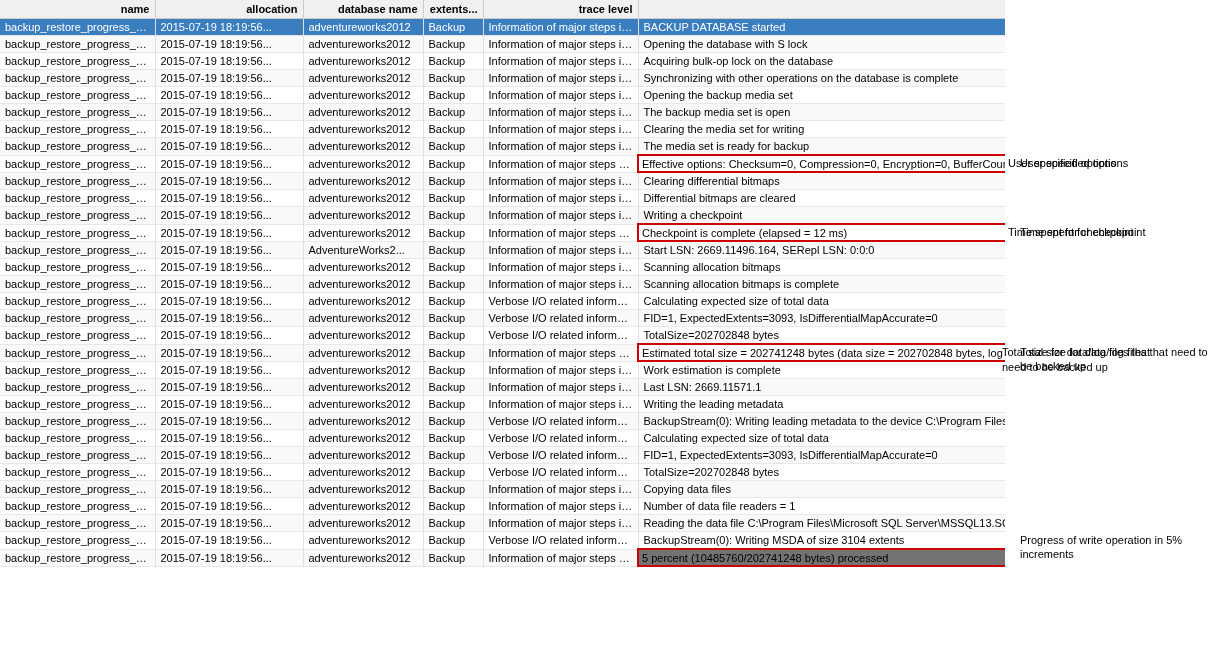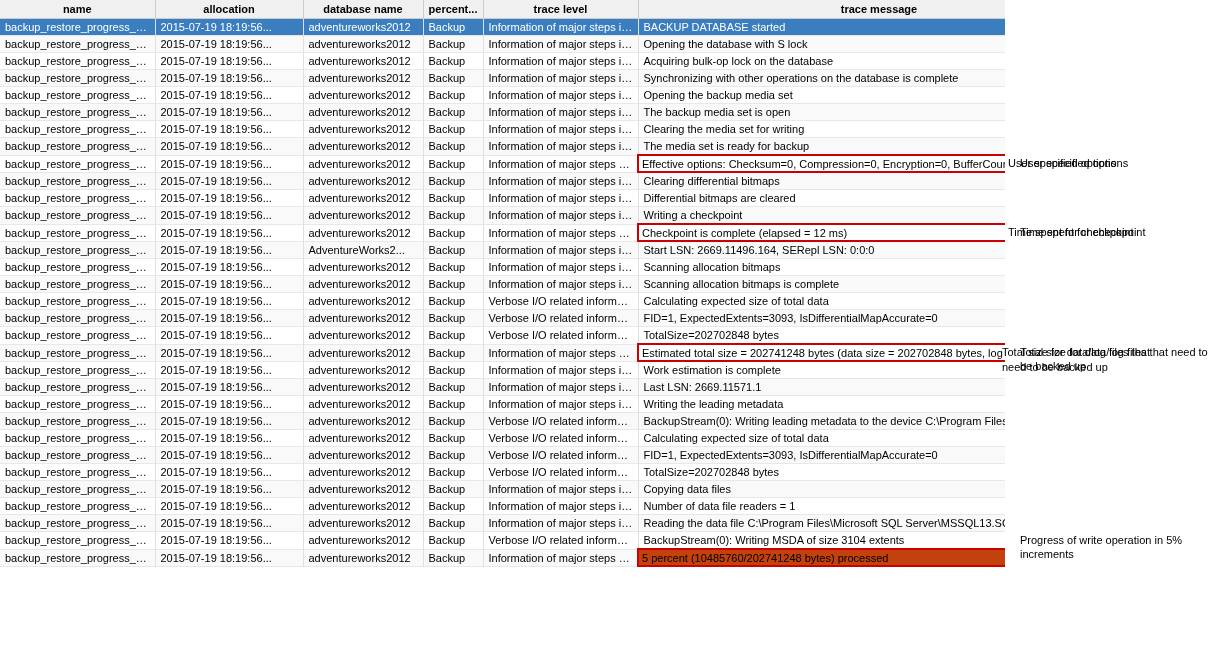--- a/index.html
+++ b/index.html
@@ -19,21 +19,21 @@
       border-collapse: collapse;
       width: 100%;
       table-layout: fixed;
     }
     thead tr {
       background: #f0f0f0;
       border-bottom: 1px solid #ccc;
     }
     thead th {
       padding: 3px 5px;
-      text-align: center;
+      text-align: right;
       font-weight: bold;
       font-size: 11px;
       border-right: 1px solid #ccc;
       overflow: hidden;
       white-space: nowrap;
       text-overflow: ellipsis;
     }
     tbody tr {
       border-bottom: 1px solid #e8e8e8;
     }
@@ -72,21 +72,21 @@
 <body>
 
 <div class="page-wrapper" id="page-wrapper" style="position: relative;">
   <div class="table-container">
     <table id="main-table">
       <thead>
         <tr id="header-row">
         <th class="col-name">name</th>
             <th class="col-timestamp">allocation</th>
             <th class="col-dbname">database name</th>
-            <th class="col-optype">percent...</th>
+            <th class="col-optype">extents...</th>
             <th class="col-tracelevel">trace level</th>
             <th class="col-tracemsg">trace message</th>
           </tr>
       </thead>
       <tbody id="table-body">
       <tr class="selected">
             <td class="col-name">backup_restore_progress_trace</td>
             <td class="col-timestamp">2015-07-19 18:19:56...</td>
             <td class="col-dbname">adventureworks2012</td>
             <td class="col-optype">Backup</td>
@@ -332,21 +332,21 @@
             <td class="col-optype">Backup</td>
             <td class="col-tracelevel">Verbose I/O related informati...</td>
             <td class="col-tracemsg">BackupStream(0): Writing MSDA of size 3104 extents</td>
           </tr>
           <tr>
             <td class="col-name">backup_restore_progress_trace</td>
             <td class="col-timestamp">2015-07-19 18:19:56...</td>
             <td class="col-dbname">adventureworks2012</td>
             <td class="col-optype">Backup</td>
             <td class="col-tracelevel">Information of major steps in ...</td>
-            <td class="col-tracemsg" style="border: 2px solid rgb(204, 0, 0); overflow: hidden; white-space: nowrap; text-overflow: ellipsis; background: #c2410c; color: rgb(0, 0, 0); padding: 0px 3px;">5 percent (10485760/202741248 bytes) processed</td>
+            <td class="col-tracemsg" style="border: 2px solid rgb(204, 0, 0); overflow: hidden; white-space: nowrap; text-overflow: ellipsis; background: #737373; color: rgb(0, 0, 0); padding: 0px 3px;">5 percent (10485760/202741248 bytes) processed</td>
           </tr>
         </tbody>
     </table>
   </div>
 <div style="position: absolute; right: 2px; top: 156px; width: 210px; font-size: 11px; color: rgb(0, 0, 0); line-height: 1.4; white-space: pre-line;">User specified options</div>
     <div style="position: absolute; right: 2px; top: 225px; width: 210px; font-size: 11px; color: rgb(0, 0, 0); line-height: 1.4; white-space: pre-line;">Time spent for checkpoint</div>
     <div style="position: absolute; right: 8px; top: 345px; width: 210px; font-size: 11px; color: rgb(0, 0, 0); line-height: 1.4; white-space: pre-line;">Total size for data/log files that
 need to be backed up</div>
     <div style="position: absolute; right: 0px; top: 156px; width: 200px; font-size: 11px; color: rgb(0, 0, 0); line-height: 1.3;">User specified options</div>
     <div style="position: absolute; right: 0px; top: 225px; width: 200px; font-size: 11px; color: rgb(0, 0, 0); line-height: 1.3;">Time spent for checkpoint</div>

